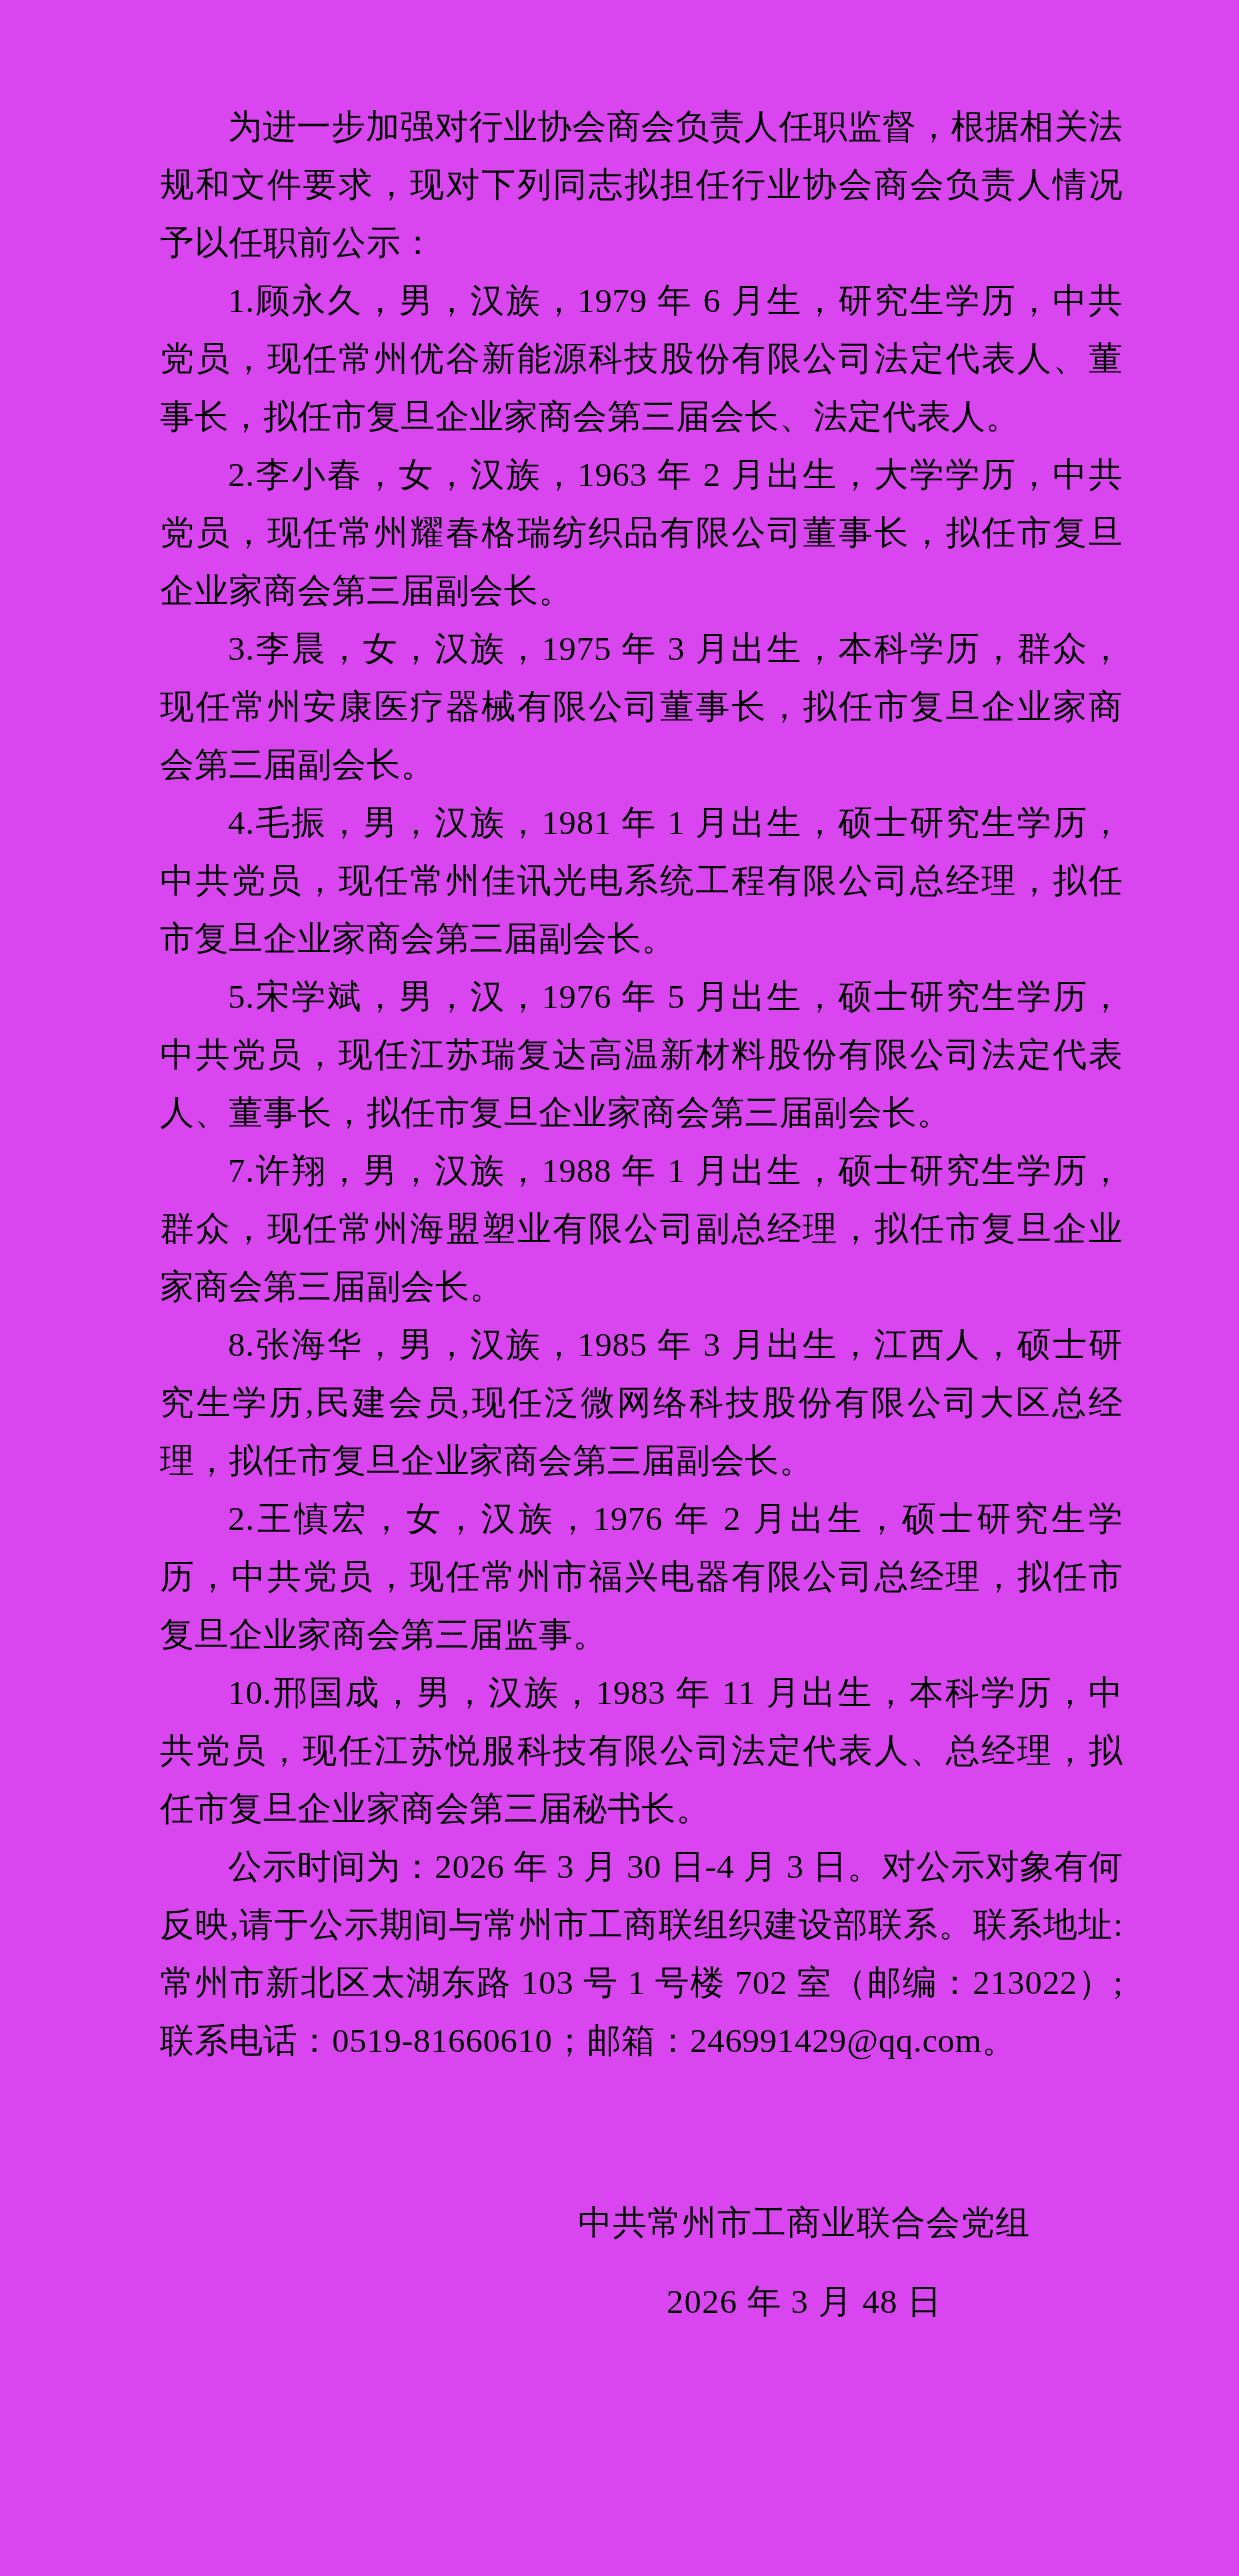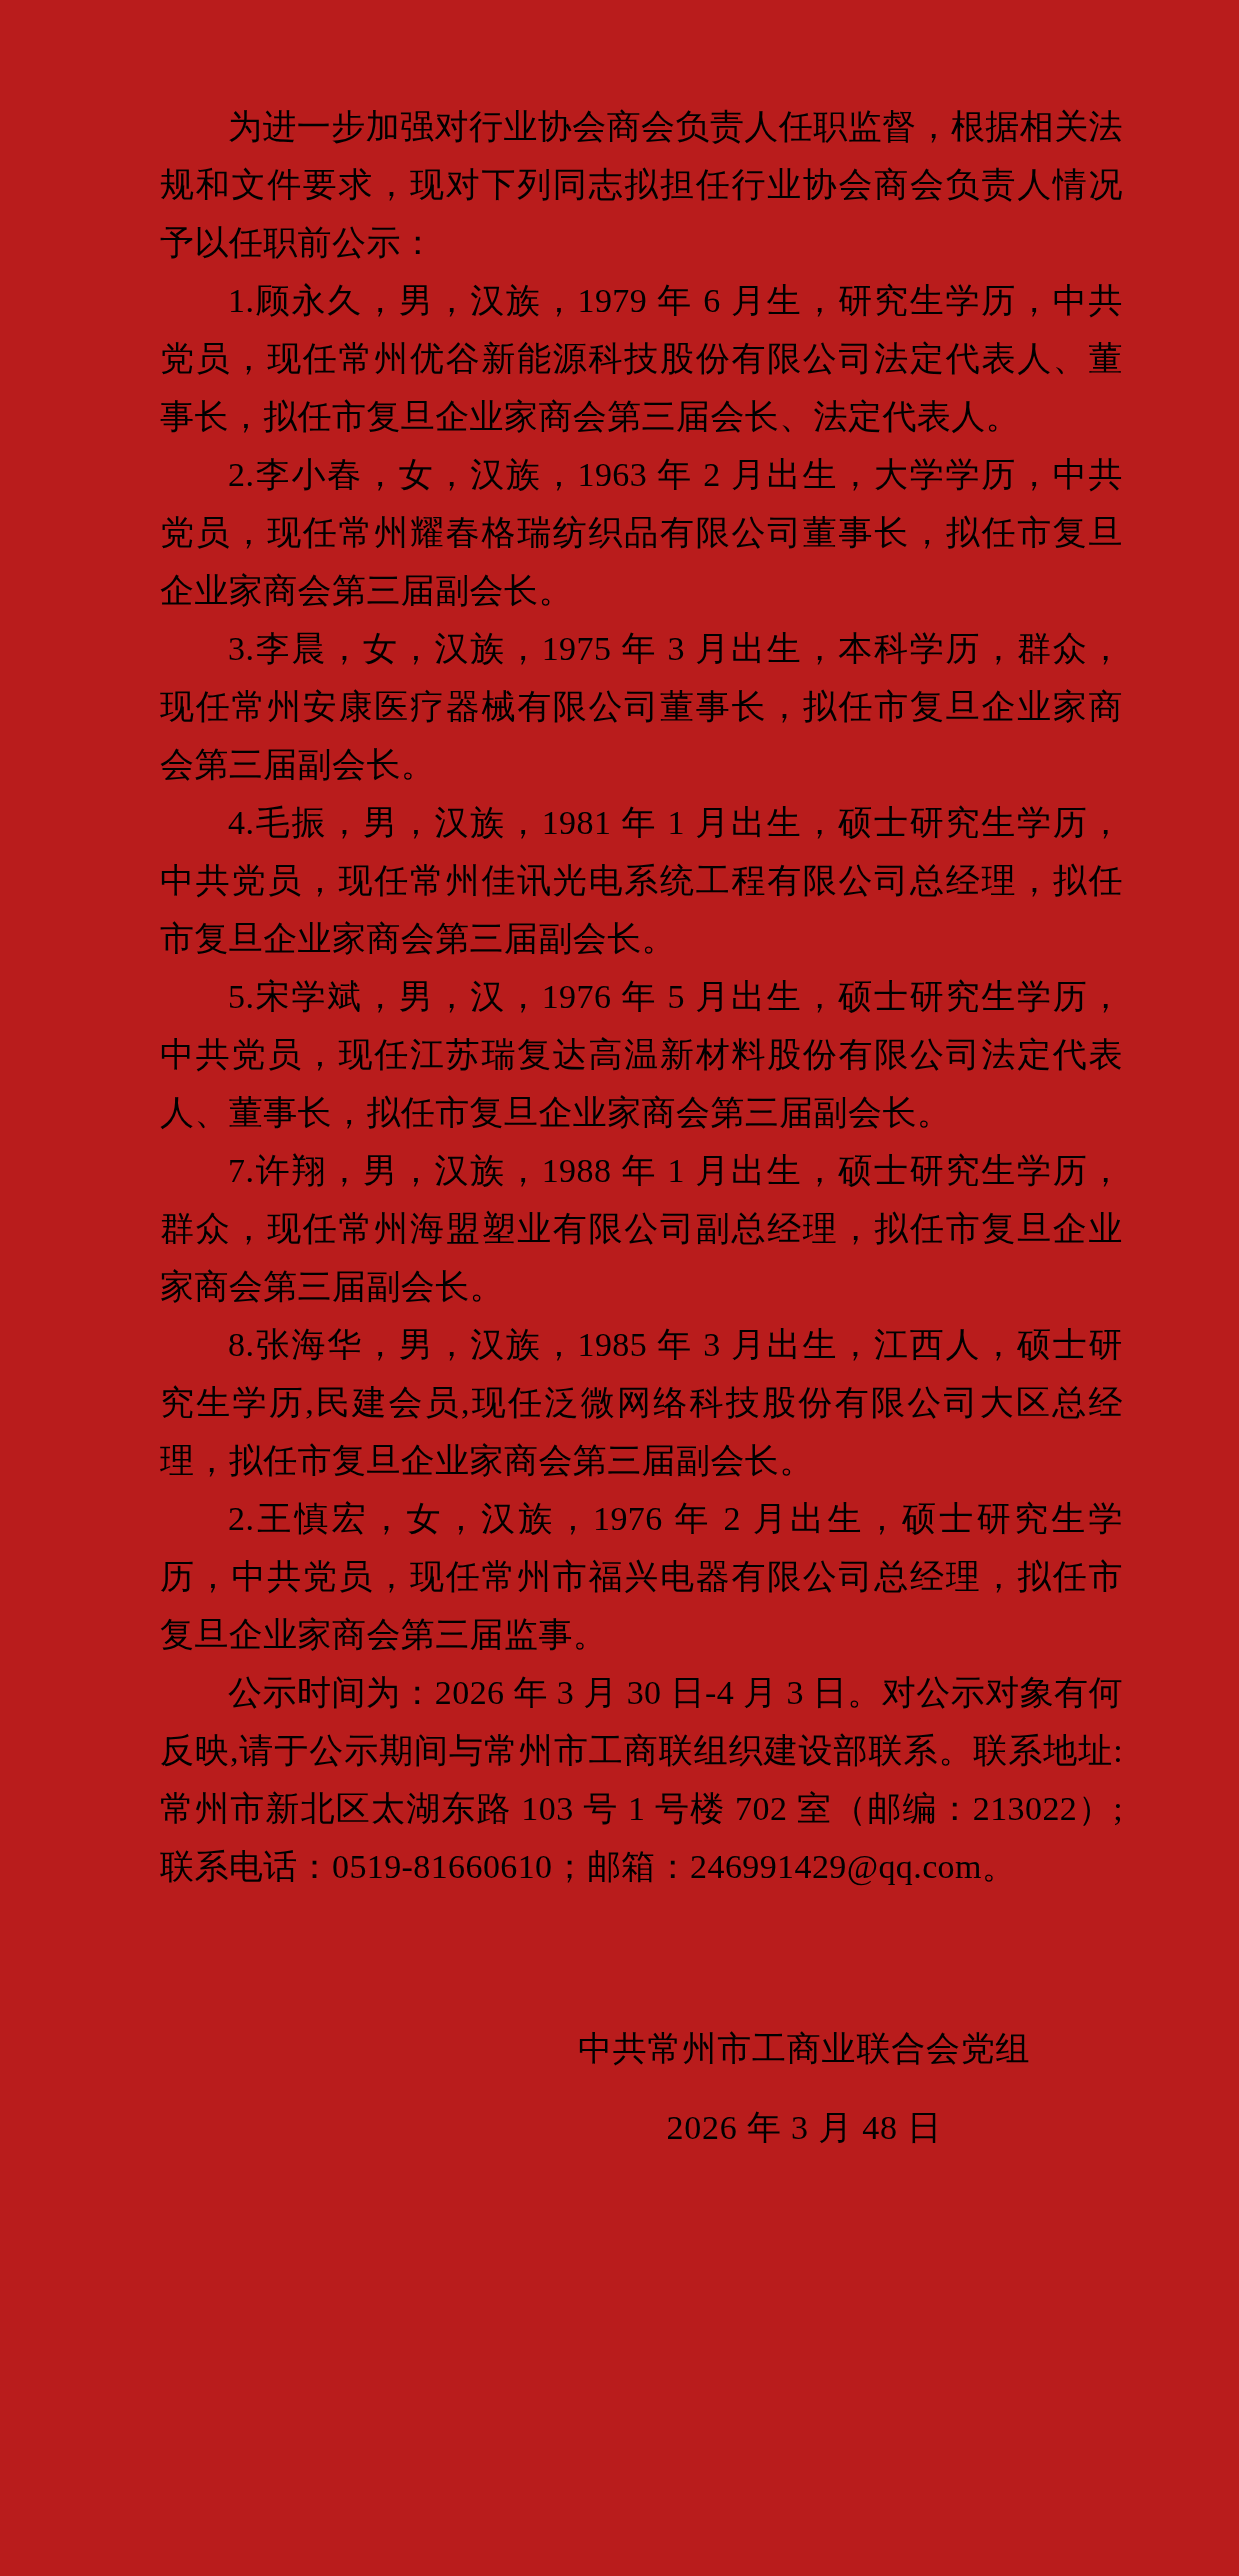--- a/index.html
+++ b/index.html
@@ -4,21 +4,21 @@
 <style>
   html, body {
     margin: 0;
     padding: 0;
     background: #ffffff;
   }
   .page {
     position: relative;
     width: 1240px;
     height: 2576px;
-    background: #b91c1c;
+    background: #d946ef;
     overflow: hidden;
     font-family: "Liberation Serif", "DejaVu Serif", serif;
     color: #000000;
   }
   .content {
     position: absolute;
     top: 98px;
     left: 160px;
     width: 963px;
   }
@@ -59,20 +59,21 @@
   <div class="content">
     <p class="para">为进一步加强对行业协会商会负责人任职监督，根据相关法规和文件要求，现对下列同志拟担任行业协会商会负责人情况予以任职前公示：</p>
     <p class="para">1.顾永久，男，汉族，1979 年 6 月生，研究生学历，中共党员，现任常州优谷新能源科技股份有限公司法定代表人、董事长，拟任市复旦企业家商会第三届会长、法定代表人。</p>
     <p class="para">2.李小春，女，汉族，1963 年 2 月出生，大学学历，中共党员，现任常州耀春格瑞纺织品有限公司董事长，拟任市复旦企业家商会第三届副会长。</p>
     <p class="para">3.李晨，女，汉族，1975 年 3 月出生，本科学历，群众，现任常州安康医疗器械有限公司董事长，拟任市复旦企业家商会第三届副会长。</p>
     <p class="para">4.毛振，男，汉族，1981 年 1 月出生，硕士研究生学历，中共党员，现任常州佳讯光电系统工程有限公司总经理，拟任市复旦企业家商会第三届副会长。</p>
     <p class="para">5.宋学斌，男，汉，1976 年 5 月出生，硕士研究生学历，中共党员，现任江苏瑞复达高温新材料股份有限公司法定代表人、董事长，拟任市复旦企业家商会第三届副会长。</p>
     <p class="para">7.许翔，男，汉族，1988 年 1 月出生，硕士研究生学历，群众，现任常州海盟塑业有限公司副总经理，拟任市复旦企业家商会第三届副会长。</p>
     <p class="para">8.张海华，男，汉族，1985 年 3 月出生，江西人，硕士研究生学历,民建会员,现任泛微网络科技股份有限公司大区总经理，拟任市复旦企业家商会第三届副会长。</p>
     <p class="para">2.王慎宏，女，汉族，1976 年 2 月出生，硕士研究生学历，中共党员，现任常州市福兴电器有限公司总经理，拟任市复旦企业家商会第三届监事。</p>
+    <p class="para">10.邢国成，男，汉族，1983 年 11 月出生，本科学历，中共党员，现任江苏悦服科技有限公司法定代表人、总经理，拟任市复旦企业家商会第三届秘书长。</p>
     <p class="para">公示时间为：2026 年 3 月 30 日-4 月 3 日。对公示对象有何反映,请于公示期间与常州市工商联组织建设部联系。联系地址:常州市新北区太湖东路 103 号 1 号楼 702 室（邮编：213022）;联系电话：0519-81660610；邮箱：246991429@qq.com。</p>
 
     <div class="signature-block">
       <p class="signature-line">中共常州市工商业联合会党组</p>
       <p class="date-line">2026 年 3 月 48 日</p>
     </div>
   </div>
 </div>
 
 

